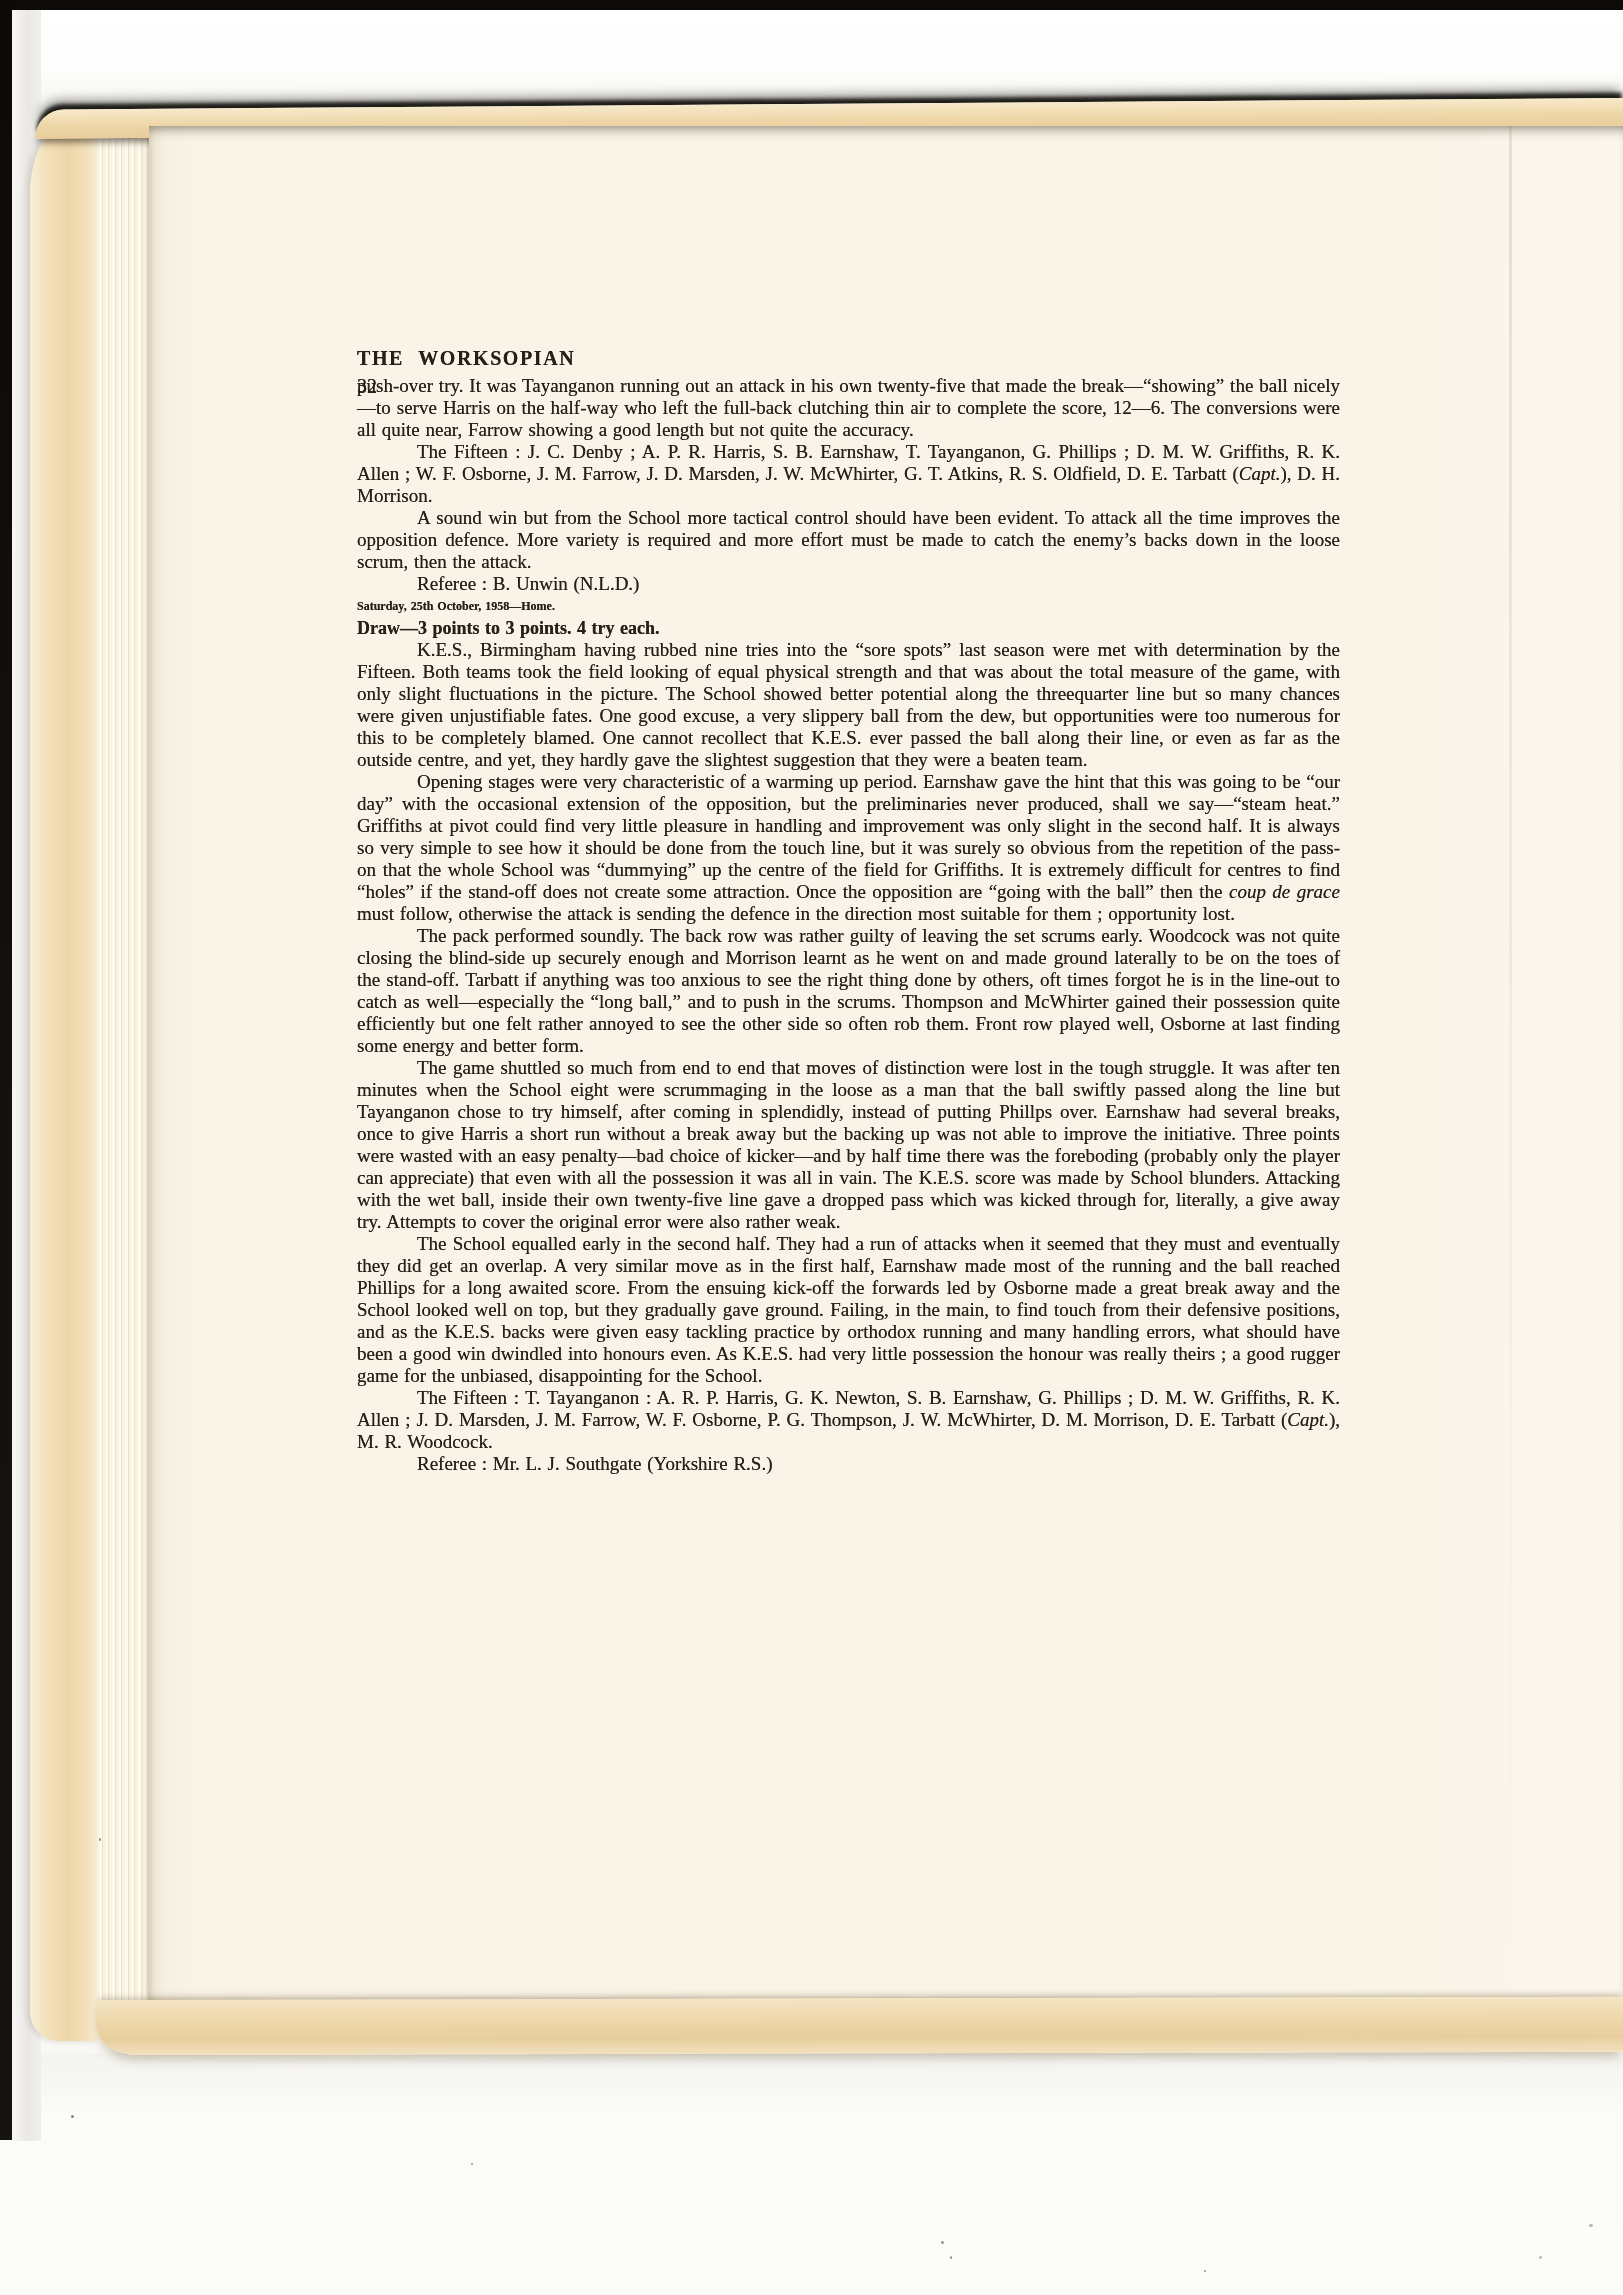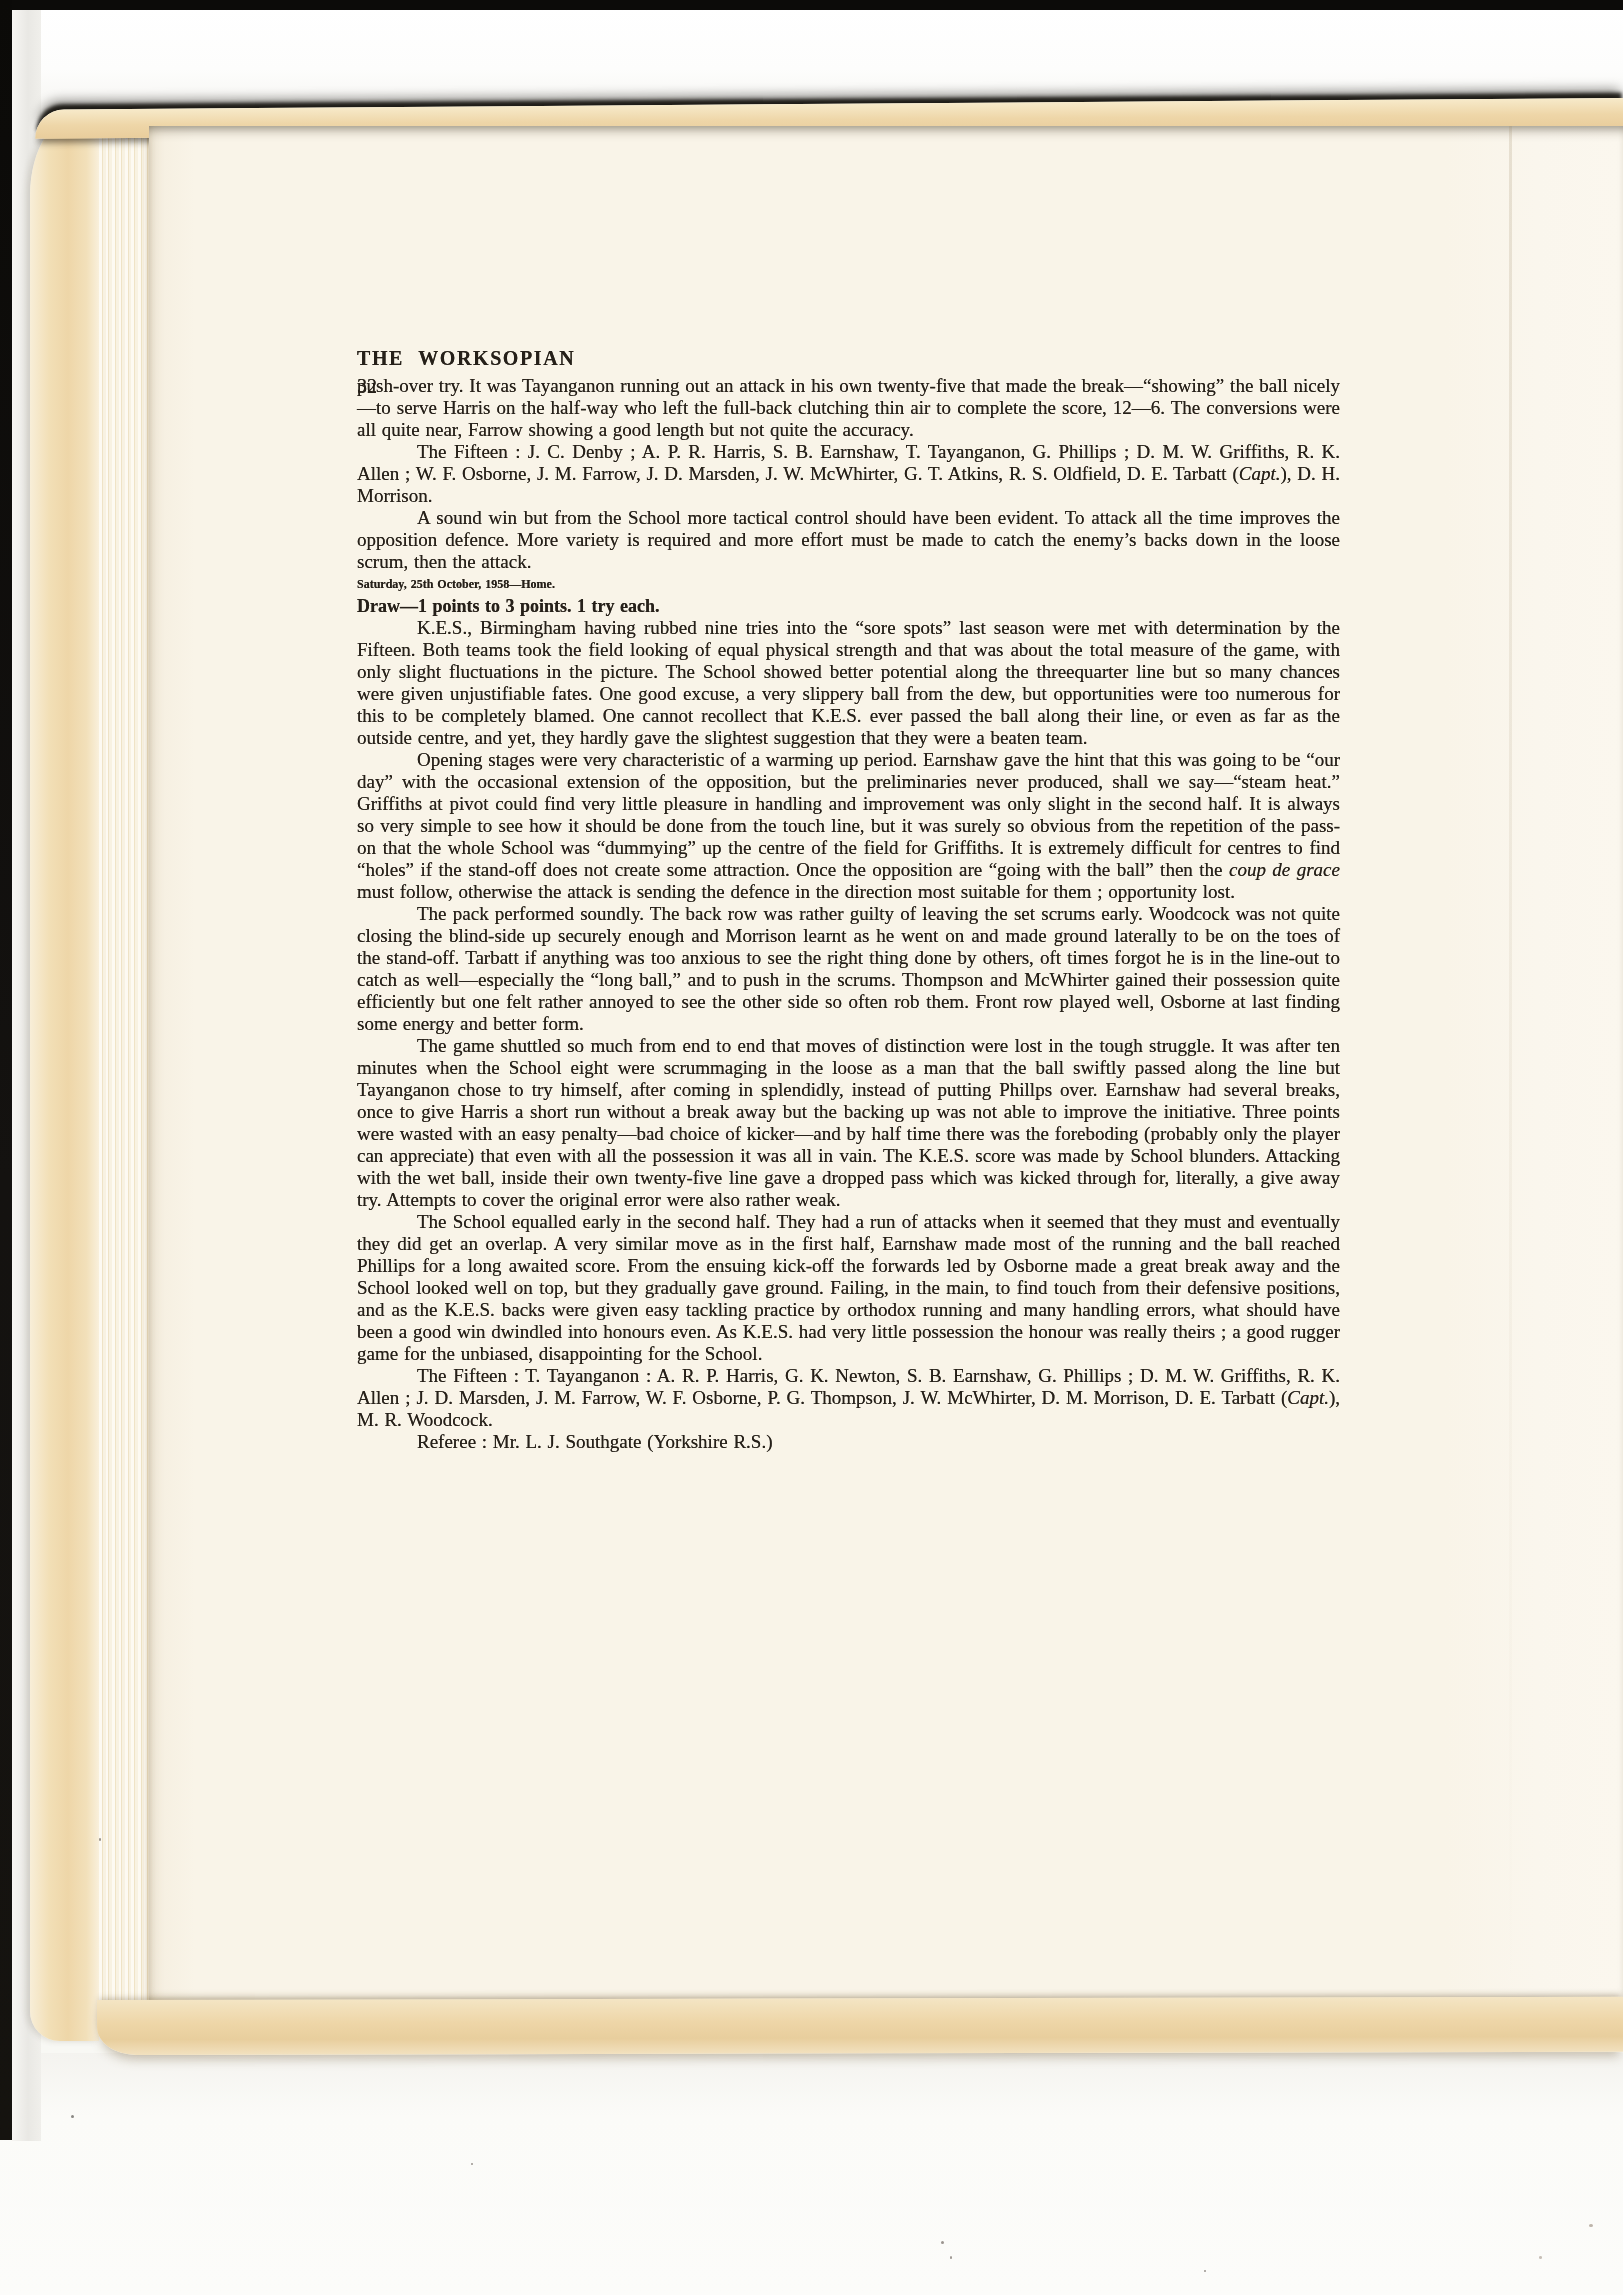--- a/index.html
+++ b/index.html
@@ -100,23 +100,24 @@
     <div id="text">
 
       <div id="masthead">
         <span id="folio">32</span>
         <span id="running-title">THE WORKSOPIAN</span>
       </div>
 
       <p class="first"><span>push-over try.  It was Tayanganon running out an attack in his own twenty-five that made the break—“showing” the ball nicely—to serve Harris on the half-way who left the full-back clutching thin air to complete the score, 12—6.  The conversions were all quite near, Farrow showing a good length but not quite the accuracy.</span></p>
       <p class="ind"><span>The Fifteen :  J. C. Denby ;  A. P. R. Harris, S. B. Earnshaw, T. Tayanganon, G. Phillips ; D. M. W. Griffiths, R. K. Allen ;  W. F. Osborne, J. M. Farrow, J. D. Marsden, J. W. McWhirter, G. T. Atkins, R. S. Oldfield, D. E. Tarbatt (</span><span class="it">Capt.</span><span>), D. H. Morrison.</span></p>
       <p class="ind"><span>A sound win but from the School more tactical control should have been evident.  To attack all the time improves the opposition defence.  More variety is required and more effort must be made to catch the enemy’s backs down in the loose scrum, then the attack.</span></p>
+      <p class="ind"><span>Referee :  B. Unwin (N.L.D.)</span></p>
 
       <p class="mh" id="match-date">Saturday, 25th October, 1958—Home.</p>
-      <p class="mh" id="match-result">Draw—1 points to 3 points.  1 try each.</p>
+      <p class="mh" id="match-result">Draw—3 points to 3 points.  4 try each.</p>
 
       <p class="ind"><span>K.E.S., Birmingham having rubbed nine tries into the “sore spots” last season were met with determination by the Fifteen.  Both teams took the field looking of equal physical strength and that was about the total measure of the game, with only slight fluctuations in the picture.  The School showed better potential along the threequarter line but so many chances were given unjustifiable fates.  One good excuse, a very slippery ball from the dew, but opportunities were too numerous for this to be completely blamed.  One cannot recollect that K.E.S. ever passed the ball along their line, or even as far as the outside centre, and yet, they hardly gave the slightest suggestion that they were a beaten team.</span></p>
       <p class="ind"><span>Opening stages were very characteristic of a warming up period.  Earnshaw gave the hint that this was going to be “our day” with the occasional extension of the opposition, but the preliminaries never produced, shall we say—“steam heat.”  Griffiths at pivot could find very little pleasure in handling and improvement was only slight in the second half. It is always so very simple to see how it should be done from the touch line, but it was surely so obvious from the repetition of the pass-on that the whole School was “dummying” up the centre of the field for Griffiths.  It is extremely difficult for centres to find “holes” if the stand-off does not create some attraction.  Once the opposition are “going with the ball” then the </span><span class="it">coup de grace</span><span> must follow, otherwise the attack is sending the defence in the direction most suitable for them ;  opportunity lost.</span></p>
       <p class="ind"><span>The pack performed soundly.  The back row was rather guilty of leaving the set scrums early. Woodcock was not quite closing the blind-side up securely enough and Morrison learnt as he went on and made ground laterally to be on the toes of the stand-off.  Tarbatt if anything was too anxious to see the right thing done by others, oft times forgot he is in the line-out to catch as well—especially the “long ball,” and to push in the scrums.  Thompson and McWhirter gained their possession quite efficiently but one felt rather annoyed to see the other side so often rob them.  Front row played well, Osborne at last finding some energy and better form.</span></p>
       <p class="ind"><span>The game shuttled so much from end to end that moves of distinction were lost in the tough struggle. It was after ten minutes when the School eight were scrummaging in the loose as a man that the ball swiftly passed along the line but Tayanganon chose to try himself, after coming in splendidly, instead of putting Phillps over.  Earnshaw had several breaks, once to give Harris a short run without a break away but the backing up was not able to improve the initiative.  Three points were wasted with an easy penalty—bad choice of kicker—and by half time there was the foreboding (probably only the player can appreciate) that even with all the possession it was all in vain.  The K.E.S. score was made by School blunders.  Attacking with the wet ball, inside their own twenty-five line gave a dropped pass which was kicked through for, literally, a give away try.  Attempts to cover the original error were also rather weak.</span></p>
       <p class="ind"><span>The School equalled early in the second half.  They had a run of attacks when it seemed that they must and eventually they did get an overlap.  A very similar move as in the first half, Earnshaw made most of the running and the ball reached Phillips for a long awaited score.  From the ensuing kick-off the forwards led by Osborne made a great break away and the School looked well on top, but they gradually gave ground.  Failing, in the main, to find touch from their defensive positions, and as the K.E.S. backs were given easy tackling practice by orthodox running and many handling errors, what should have been a good win dwindled into honours even.  As K.E.S. had very little possession the honour was really theirs ; a good rugger game for the unbiased, disappointing for the School.</span></p>
       <p class="ind"><span>The Fifteen :  T. Tayanganon :  A. R. P. Harris, G. K. Newton, S. B. Earnshaw, G. Phillips ; D. M. W. Griffiths, R. K. Allen ;  J. D. Marsden, J. M. Farrow, W. F. Osborne, P. G. Thompson, J. W. McWhirter, D. M. Morrison, D. E. Tarbatt (</span><span class="it">Capt.</span><span>), M. R. Woodcock.</span></p>
       <p class="ind"><span>Referee :  Mr. L. J. Southgate (Yorkshire R.S.)</span></p>
 
     </div>

